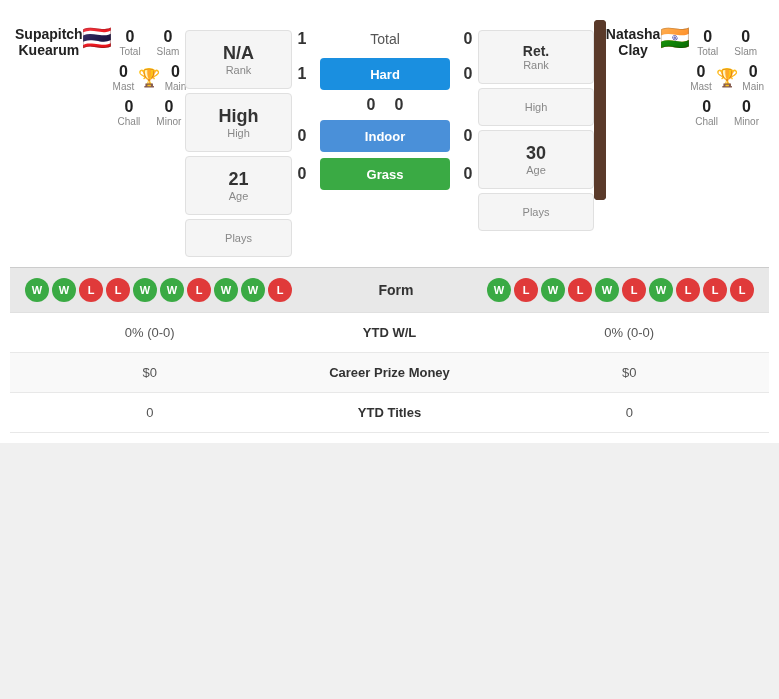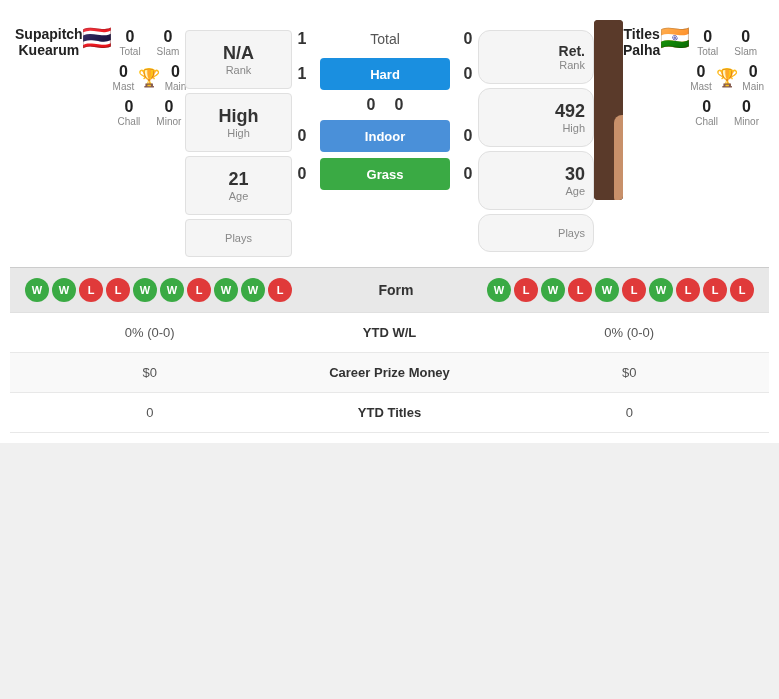--- a/index.html
+++ b/index.html
@@ -33,21 +33,21 @@
     .court-badge { width: 130px; height: 32px; border-radius: 4px; display: flex; align-items: center; justify-content: center; color: white; font-size: 13px; font-weight: bold; }
     .court-hard { background: #1a8fe0; }
     .court-clay { background: #e09a1a; }
     .court-indoor { background: #4a90d9; }
     .court-grass { background: #3aaa44; }
     .total-row { display: flex; align-items: center; gap: 8px; justify-content: center; margin-bottom: 4px; }
     .total-label { font-size: 14px; color: #555; width: 130px; text-align: center; }
 
     
     .right-info { display: flex; flex-direction: column; gap: 4px; width: 130px; align-items: center; justify-content: flex-start; padding-top: 10px; }
-    .info-box-ret { background: #f5f5f5; border: 1px solid #e0e0e0; border-radius: 12px; width: 100%; text-align: right; padding: 12px 8px; }
+    .info-box-ret { background: #f5f5f5; border: 1px solid #e0e0e0; border-radius: 4px; width: 100%; text-align: center; padding: 12px 8px; }
 
     
     .flag { font-size: 24px; margin-top: 4px; }
 
     
     .form-section { background: #e8e8e8; padding: 10px 15px; display: flex; align-items: center; justify-content: space-between; border-top: 1px solid #ccc; }
     .form-pills { display: flex; gap: 3px; }
     .pill { width: 24px; height: 24px; border-radius: 50%; display: flex; align-items: center; justify-content: center; font-size: 11px; font-weight: bold; color: white; }
     .pill-w { background: #3aaa44; }
     .pill-l { background: #e03a3a; }
@@ -160,21 +160,20 @@
         <span class="score-num">0</span>
       </div>
     </div>
 
     <div class="right-info">
       <div class="info-box-ret">
         <div class="info-value" style="font-size:14px;">Ret.</div>
         <div class="info-label">Rank</div>
       </div>
       <div class="info-box-ret">
-        <div class="info-value">492</div>
         <div class="info-label">High</div>
       </div>
       <div class="info-box-ret">
         <div class="info-value">30</div>
         <div class="info-label">Age</div>
       </div>
       <div class="info-box-ret">
         <div class="info-label">Plays</div>
       </div>
     </div>
@@ -187,21 +186,21 @@
           <rect x="20" y="95" width="90" height="90" rx="8" fill="#c8906a"></rect>
           <ellipse cx="65" cy="50" rx="28" ry="32" fill="#c8906a"></ellipse>
 
           <ellipse cx="65" cy="30" rx="30" ry="20" fill="#2a1a0a"></ellipse>
           <rect x="35" y="20" width="60" height="15" fill="#2a1a0a"></rect>
 
           <ellipse cx="55" cy="52" rx="4" ry="3" fill="#3a2a1a"></ellipse>
           <ellipse cx="75" cy="52" rx="4" ry="3" fill="#3a2a1a"></ellipse>
         </svg>
       </div>
-      <div class="player-name">Titles Palha</div>
+      <div class="player-name">Natasha Clay</div>
       <div class="flag">🇮🇳</div>
       <div class="player-stats">
         <div class="stat-row">
           <div class="stat-item">
             <span class="stat-value">0</span>
             <span class="stat-label">Total</span>
           </div>
           <div class="stat-item">
             <span class="stat-value">0</span>
             <span class="stat-label">Slam</span>

